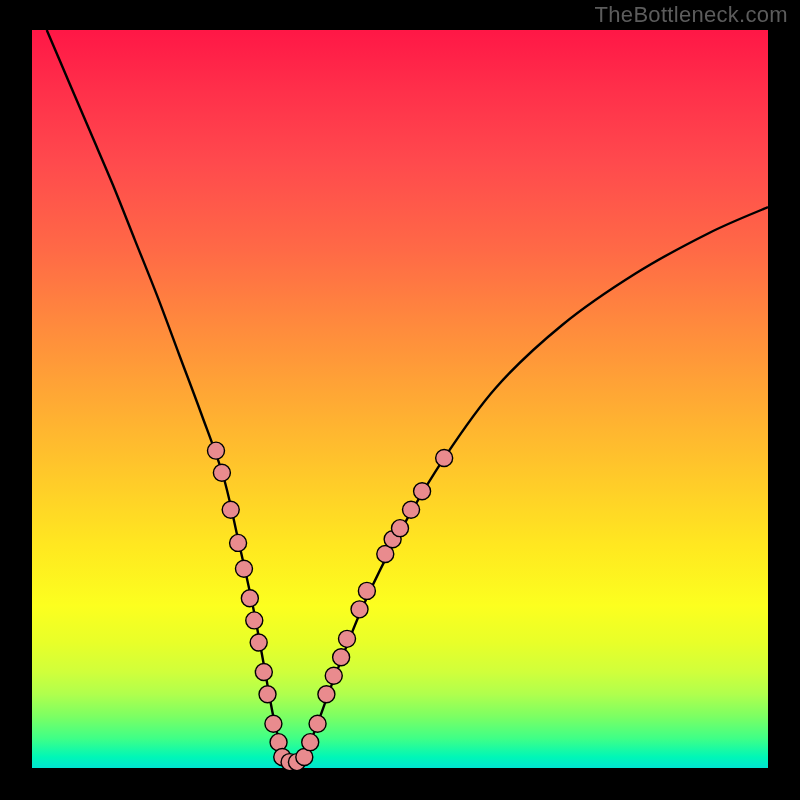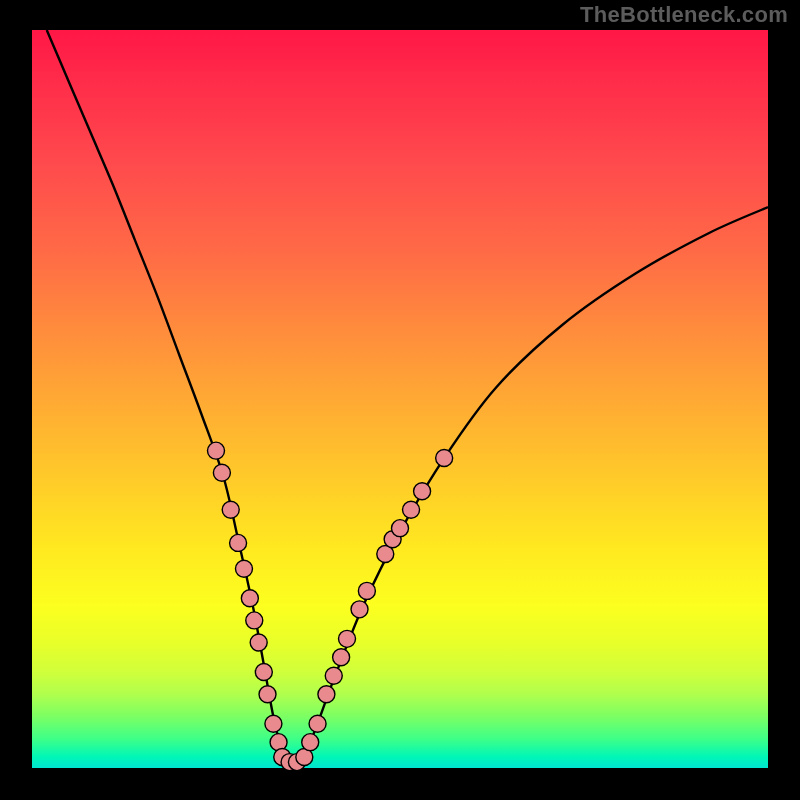--- a/index.html
+++ b/index.html
@@ -18,21 +18,21 @@
     background: #000;
   }
   .watermark {
     position: absolute;
     top: 0;
     right: 12px;
     height: 16px;
     line-height: 30px;
     color: #5c5c5c;
     font-size: 22px;
-    font-weight: 700;
+    font-weight: 400;
     letter-spacing: 0.3px;
   }
   .plot-area {
     position: absolute;
     left: 32px;
     top: 30px;
     width: 736px;
     height: 738px;
     background: linear-gradient(
       to bottom,

